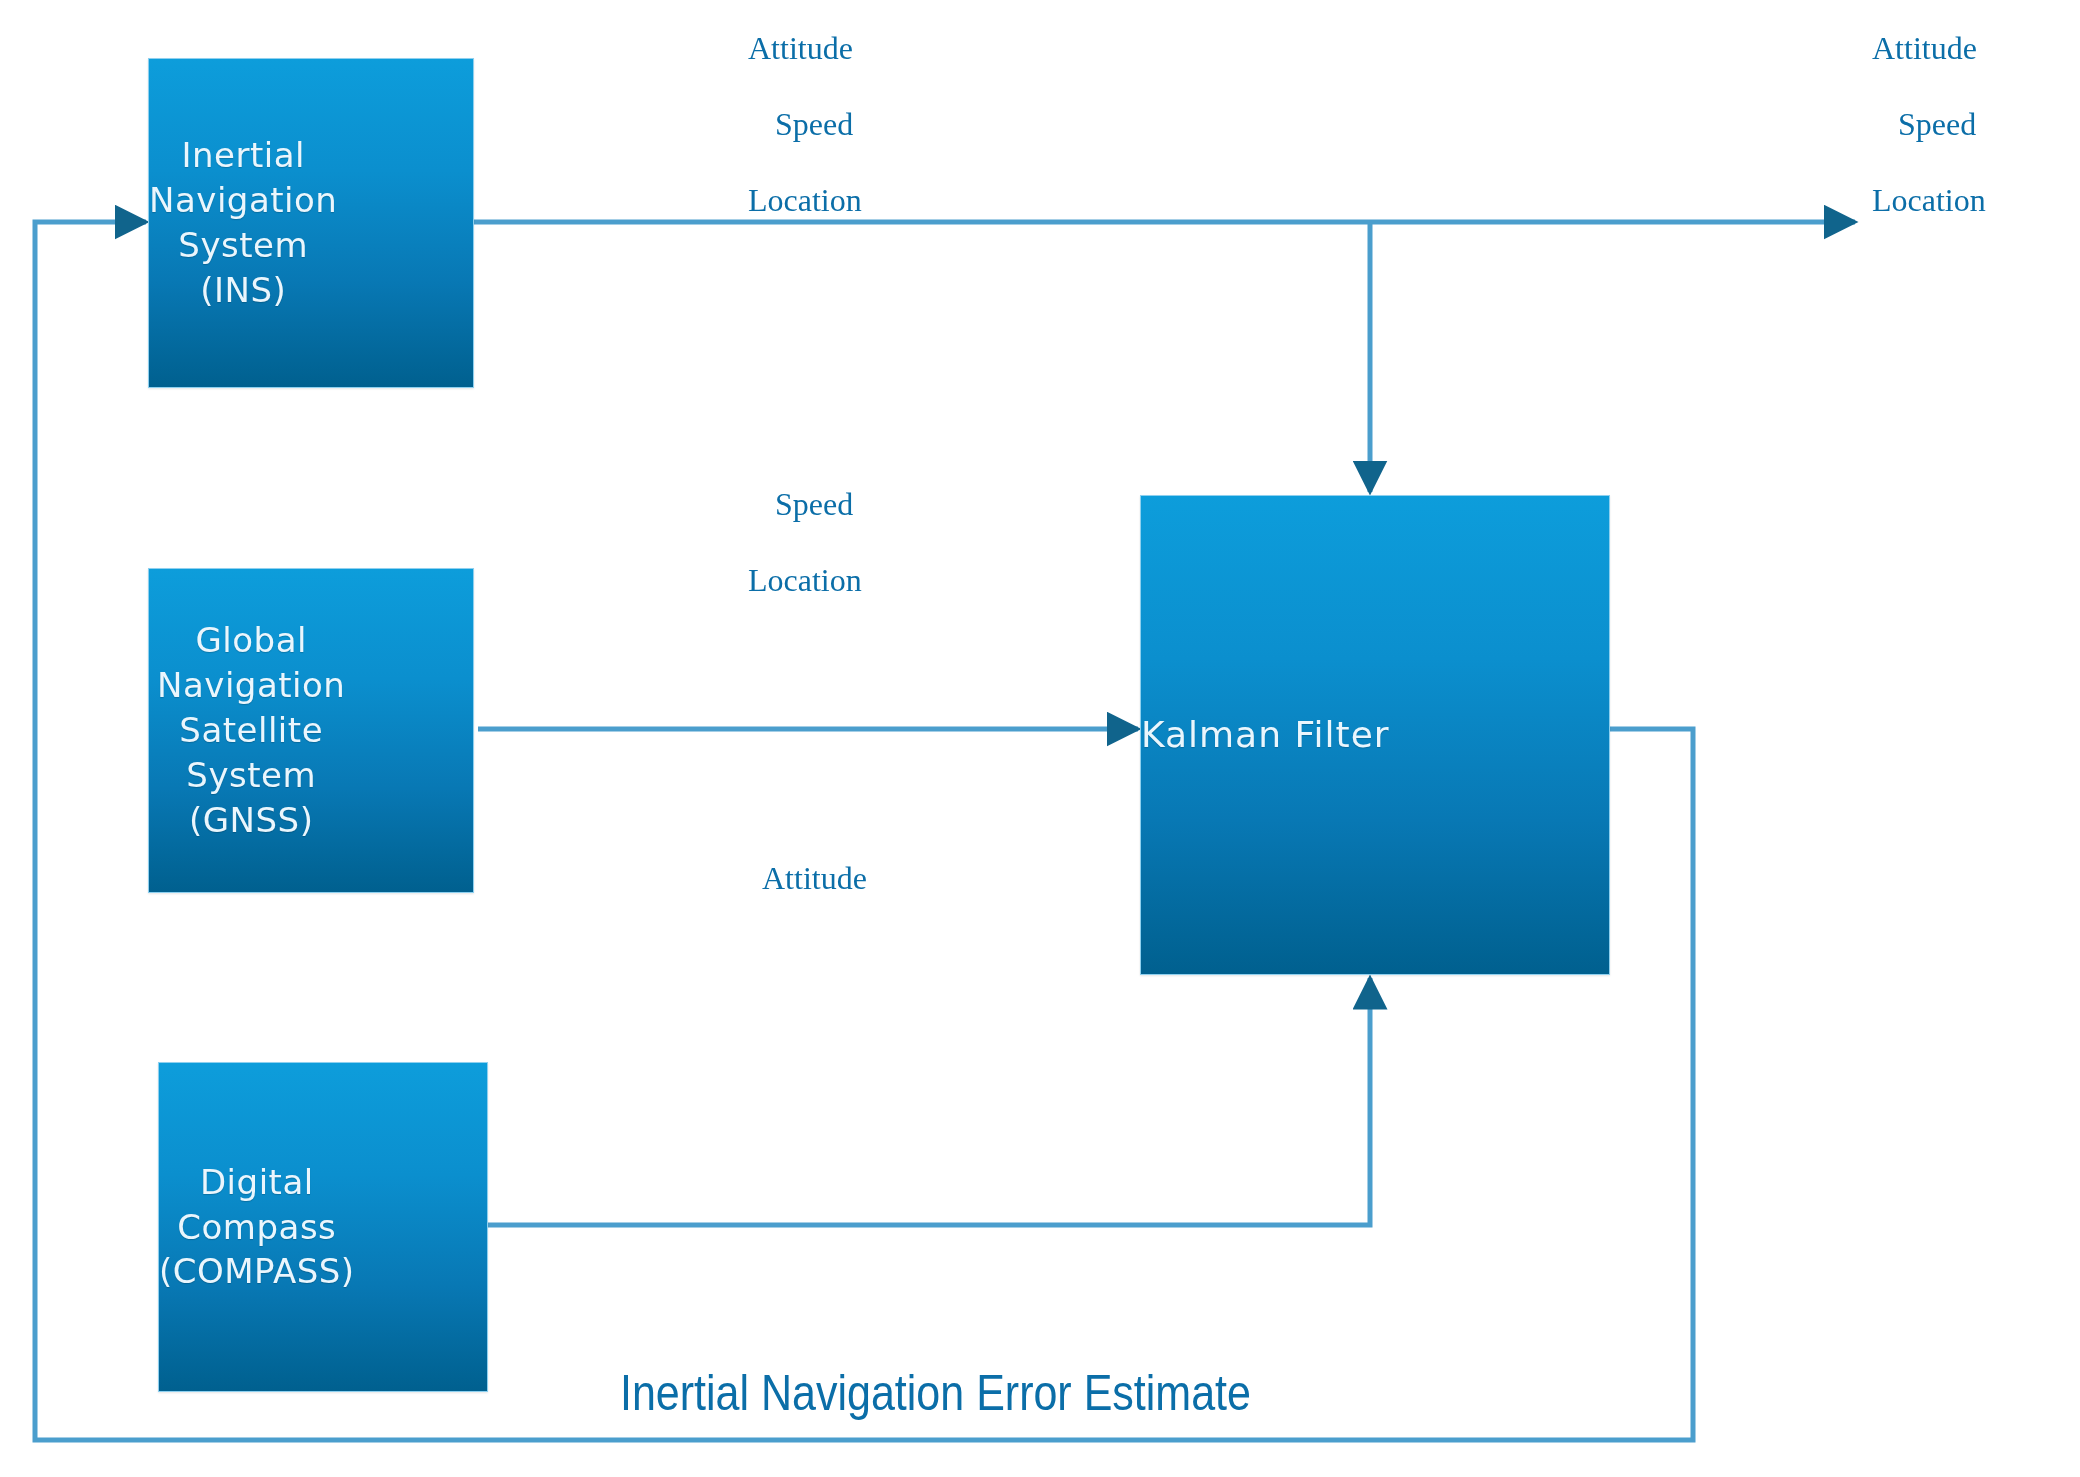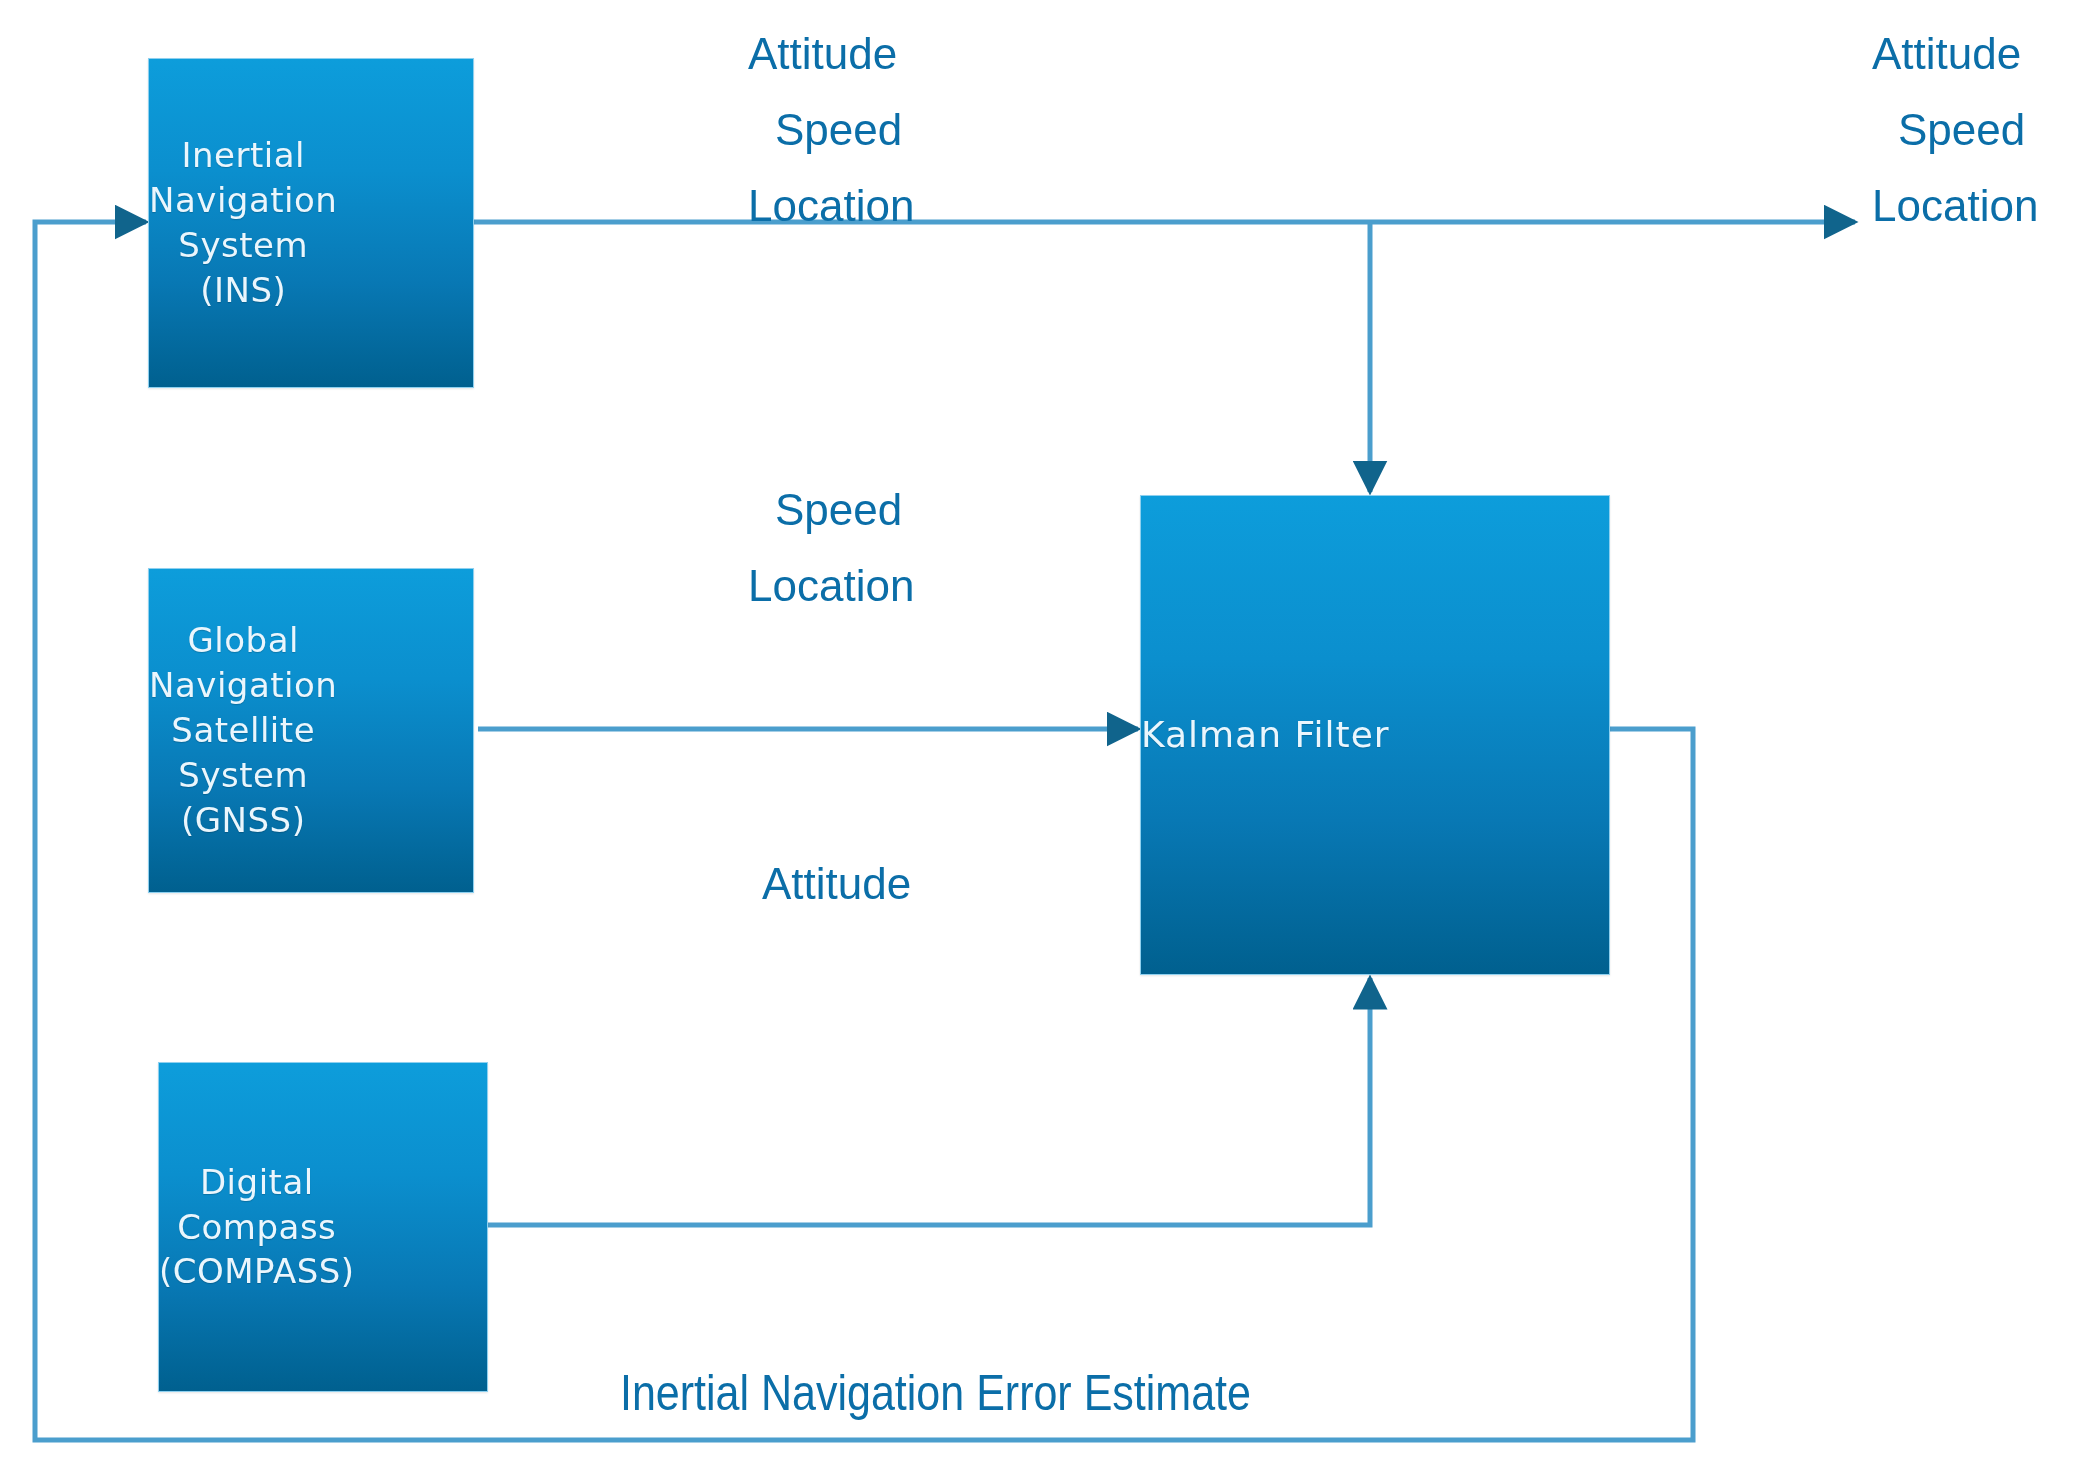--- a/index.html
+++ b/index.html
@@ -43,22 +43,22 @@
     white-space: pre-line;
     text-shadow: 0 1px 1px rgba(0,0,0,0.18);
   }
   .node.wide .node-label {
     font-size: 36px;
     letter-spacing: 1px;
   }
   .flow-label {
     position: absolute;
     color: #0b6ea8;
-    font-family: Liberation Sans, sans-serif;
-    font-size: 44px;
+    font-family: Liberation Serif, serif;
+    font-size: 32px;
     white-space: nowrap;
     line-height: 1;
   }
   .flow-label.condensed {
     font-family: "Liberation Sans Narrow", "Liberation Sans", sans-serif;
     transform: scaleX(0.86);
     transform-origin: left center;
     font-size: 50px;
   }
 </style>
@@ -101,21 +101,21 @@
     </g>
   </svg>
 
   <div class="node" style="left:148px; top:58px; width:326px; height:330px;">
     <span class="node-label">Inertial
 Navigation
 System
 (INS)</span>
   </div>
 
-  <div class="node" style="left:148px; top:568px; width:326px; height:325px;">
+  <div class="node" style="left:148px; top:568px; width:326px; height:325px;padding-left:8px;">
     <span class="node-label">Global
 Navigation
 Satellite
 System
 (GNSS)</span>
   </div>
 
   <div class="node wide" style="left:1140px; top:495px; width:470px; height:480px;">
     <span class="node-label">Kalman Filter</span>
   </div>

